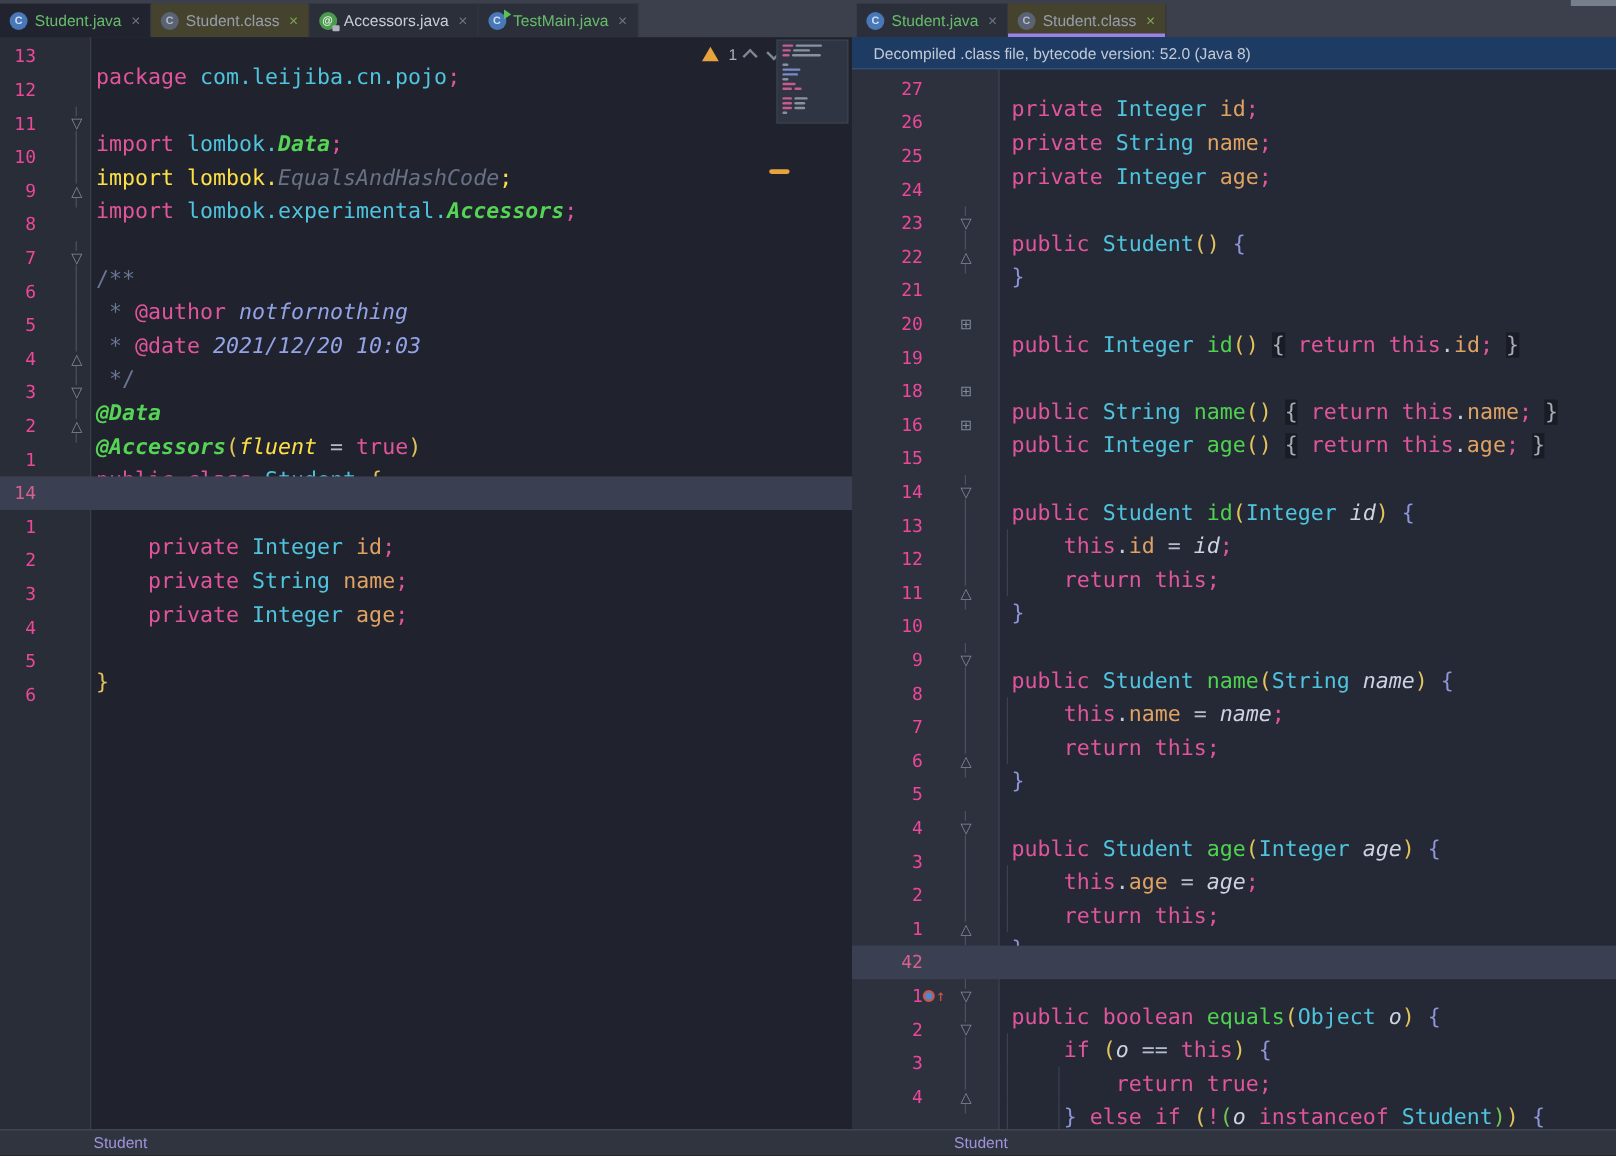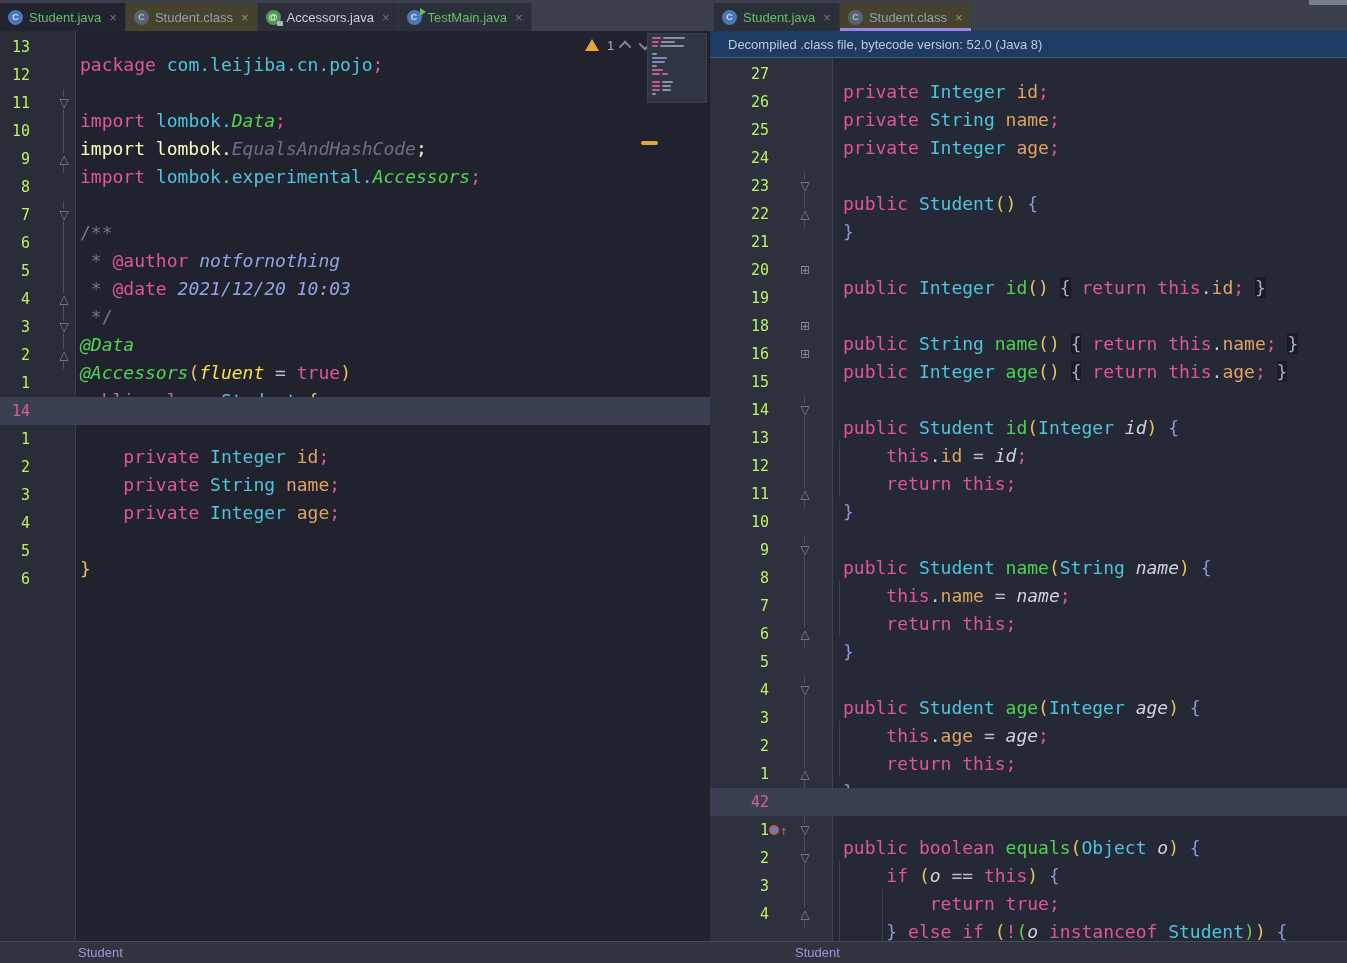--- a/index.html
+++ b/index.html
@@ -44,43 +44,43 @@
   .pane.right .editor{top:58px;background:#252935;}
   .gutter-bg{position:absolute;top:0;bottom:0;left:0;}
   .pane.left  .gutter-bg{width:75px;background:#292D37;border-right:1px solid #3A3F4B;}
   .pane.right .gutter-bg{width:122px;background:#2D313E;border-right:1px solid #3E4350;}
   .lines{position:absolute;top:2px;left:0;right:0;}
   .row{height:28px;display:flex;align-items:stretch;font-size:18px;white-space:pre;position:relative;}
   .row.cur{background:#3A4051;}
   .gut{display:flex;align-items:center;height:100%;}
   .pane.left  .gut{flex:0 0 76px;}
   .pane.right .gut{flex:0 0 123px;}
-  .num{text-align:right;font-size:15px;color:#bef264;}
+  .num{text-align:right;font-size:15px;color:#ec4899;}
   .pane.left .num{width:30px;} .pane.right .num{width:40px;padding-left:19px;}
   .cur .num{color:#D7608F;}
   .ovslot{width:26px;display:flex;align-items:center;justify-content:flex-start;height:100%;}
   .spacer{width:24px;}
   .mk{width:20px;position:relative;display:flex;align-items:center;justify-content:center;height:100%;
       color:#828A9A;font-size:12px;font-family:"DejaVu Sans","DejaVu Sans Mono",sans-serif;}
   .mk .glyph{position:relative;z-index:1;line-height:1;padding:0 1px;}
   .pane.left  .mk .glyph{background:#292D37;}
   .pane.right .mk .glyph{background:#2D313E;}
   .conn{position:absolute;left:9px;top:0;bottom:0;width:1px;background:#4A5160;}
   .code{flex:1;position:relative;height:100%;display:flex;align-items:center;margin-top:17px;}
   .pane.left  .code{padding-left:4px;}
   .pane.right .code{padding-left:10px;}
   .guide{position:absolute;top:0;bottom:0;width:1px;background:#3B4150;}
 
   
   .kw{color:#E0559B;} .ty{color:#4FC4DE;} .tyi{color:#fde047;font-style:italic;}
-  .fn{color:#4FD24F;} .an{color:#55D455;font-style:italic;}
+  .fn{color:#4FD24F;} .an{color:#55D455;font-style:italic;font-weight:bold;}
   .fd{color:#DFA263;} .pr{color:#CDD3E0;font-style:italic;}
   .pn{color:#E3C35B;} .pg{color:#71C653;} .br{color:#8C96D8;}
   .cm{color:#6B7694;} .dv{color:#93A3E8;font-style:italic;}
-  .gr{color:#fef9c3;} .gi{color:#697285;font-style:italic;}
+  .gr{color:#fde047;} .gi{color:#697285;font-style:italic;}
   .op{color:#B5BCCA;} .tx{color:#C5CBD8;}
   .fo{color:#A6ACB8;background:#191C24;}
 
   
   .ovr{display:flex;align-items:center;}
   .ovr-dot{width:6px;height:6px;border:2px solid #C9574E;border-radius:50%;background:#4E8AD4;display:inline-block;}
   .ovr-arrow{color:#C9574E;font-size:13px;font-style:normal;margin-left:1px;line-height:1;}
 
   
   .warn-widget{position:absolute;top:6px;left:585px;display:flex;align-items:center;gap:8px;height:16px;}

